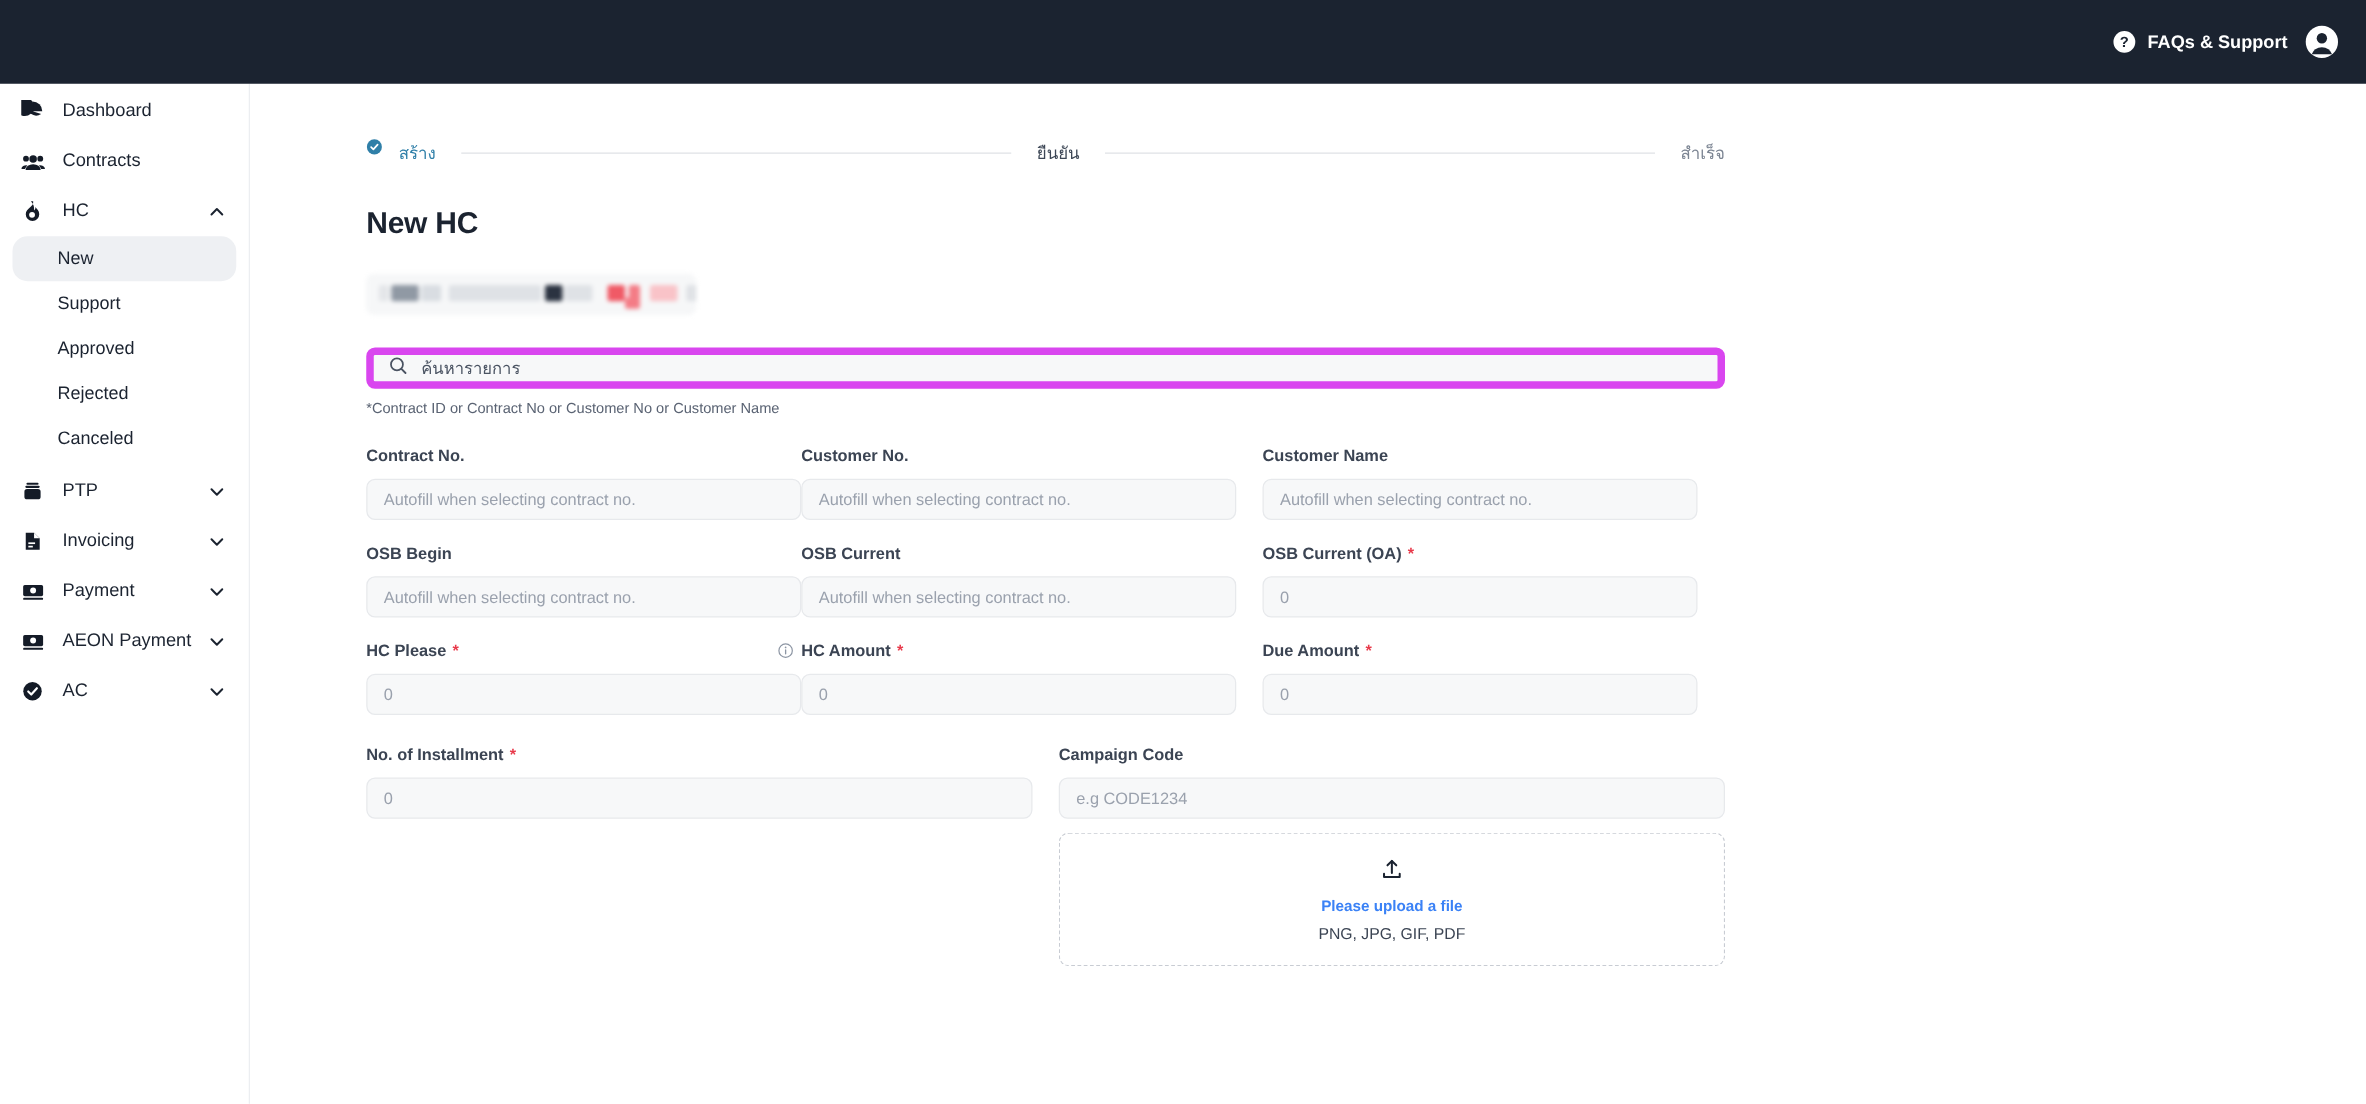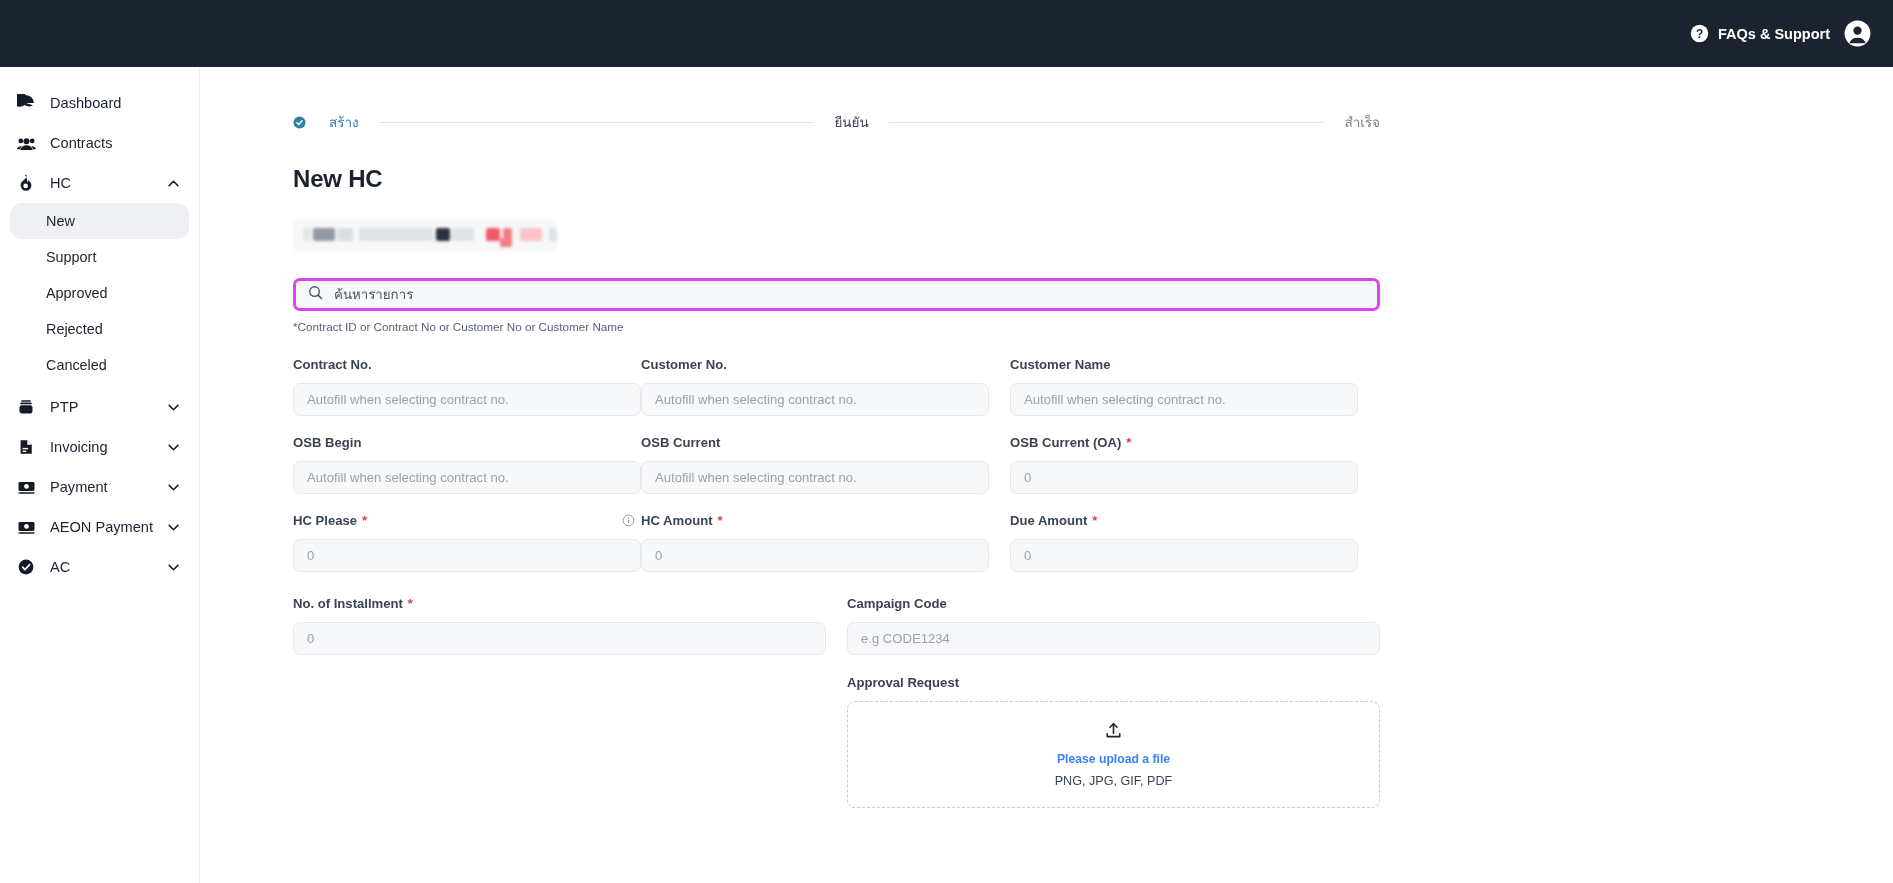--- a/index.html
+++ b/index.html
@@ -40,21 +40,21 @@
   }
   .circ-icon { display: flex; align-items: center; }
   .avatar-btn { display: flex; align-items: center; cursor: pointer; }
 
   
   .sidebar {
     position: absolute; top: 67px; left: 0;
     width: 200px; height: 816px;
     background: #ffffff;
     border-right: 1px solid #eceef1;
-    padding-top: 16px;
+    padding-top: 2px;
     z-index: 20;
   }
   .nav-item {
     display: flex; align-items: center;
     height: 40px; margin: 0 10px;
     border-radius: 8px;
     cursor: pointer;
     position: relative;
   }
   .nav-item .nv-icon {
@@ -86,21 +86,21 @@
     background: #ffffff;
     overflow: hidden;
   }
   .content { padding: 30px 60px 0 93px; }
 
   
   .stepper {
     display: flex; align-items: center;
     width: 1087px; height: 22px; margin-top: 14px;
   }
-  .step { display: flex; align-items: flex-end; gap: 23px; white-space: nowrap; }
+  .step { display: flex; align-items: flex-start; gap: 13px; white-space: nowrap; }
   .step-label { font-size: 13.5px; }
   .step.done .step-label { color: #2f7fa8; }
   .step.todo .step-label { color: #3d4756; }
   .step.future .step-label { color: #7b8492; }
   .step-line { flex: 1; height: 1px; background: #dfe2e6; margin: 0 20px; }
 
   .page-title {
     font-size: 24px; font-weight: bold; color: #1b2330;
     margin-top: 32px; letter-spacing: -0.2px;
   }
@@ -113,21 +113,21 @@
     position: relative; overflow: hidden;
     filter: blur(1.6px);
   }
   .rb { position: absolute; top: 9px; height: 13px; border-radius: 2px; }
 
   
   .search-box {
     margin-top: 26px;
     width: 1087px; height: 33px;
     background: #f7f8f9;
-    border: 3px solid #d946ef; border-radius: 7px;
+    border: 6px solid #d946ef; border-radius: 7px;
     display: flex; align-items: center; padding: 0 12px;
     cursor: text;
   }
   .search-ph { margin-left: 11px; font-size: 13.3px; color: #4a5362; }
   .search-hint {
     margin-top: 9px; font-size: 11.7px; color: #5a6373;
   }
 
   
   .form-grid {
@@ -504,21 +504,20 @@
       <div class="col-right">
         <div>
           <div class="field-label">
             <span>Campaign Code</span>
           </div>
           <div class="input wide">
             <span>e.g CODE1234</span>
           </div>
         </div>
 
-        <div class="upload-label">Approval Request</div>
         <div class="upload-zone">
           <span>
             <svg width="19" height="19" viewBox="0 0 20 20">
               <path d="M10 3 L10 13" stroke="#1b2330" stroke-width="1.7" stroke-linecap="round"></path>
               <path d="M6.3 6.6 L10 2.9 L13.7 6.6" stroke="#1b2330" stroke-width="1.7" fill="none" stroke-linecap="round" stroke-linejoin="round"></path>
               <path d="M3.4 13.6 L3.4 16.4 L16.6 16.4 L16.6 13.6" stroke="#1b2330" stroke-width="1.7" fill="none" stroke-linecap="round" stroke-linejoin="round"></path>
             </svg>
           </span>
           <div class="upload-main">Please upload a file</div>
           <div class="upload-sub">PNG, JPG, GIF, PDF</div>

